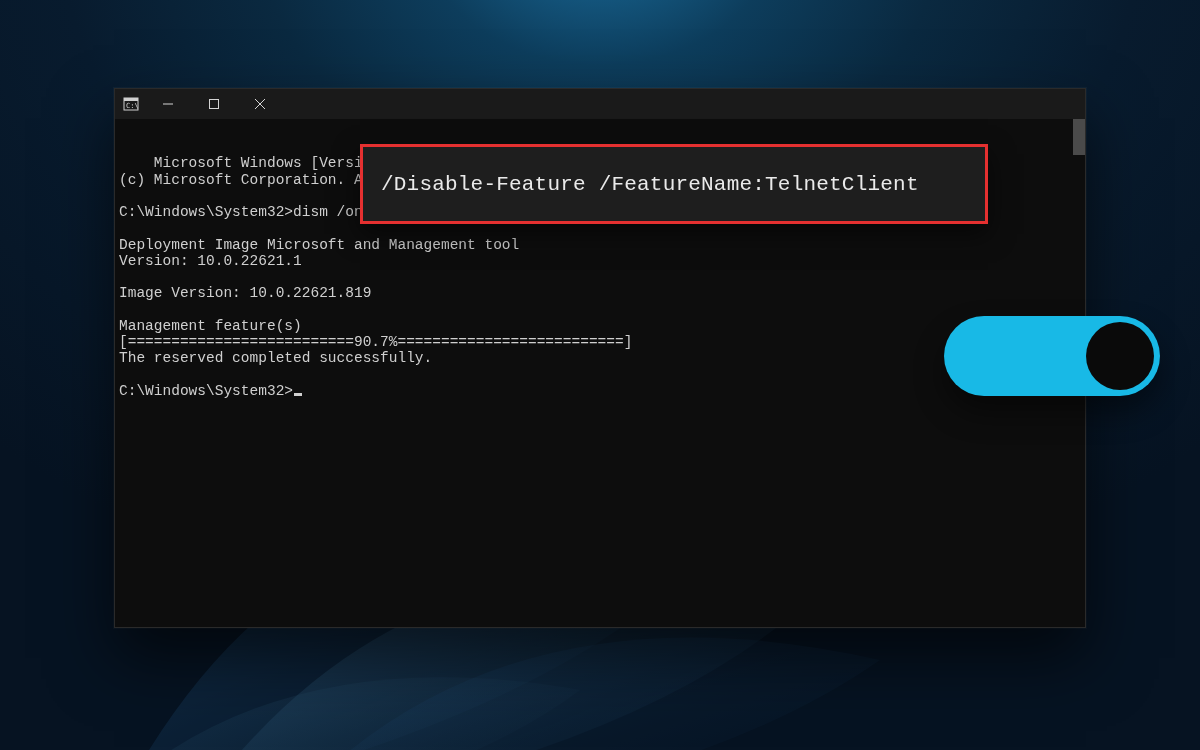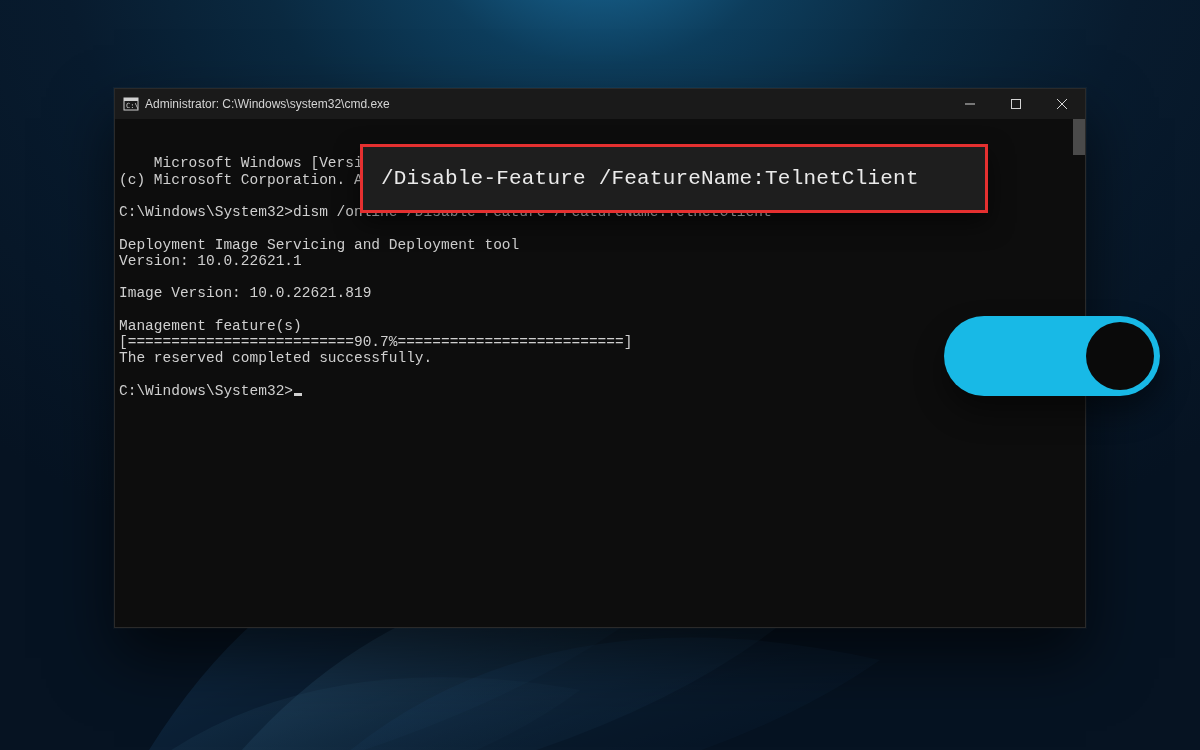--- a/index.html
+++ b/index.html
@@ -77,21 +77,21 @@
     position: absolute;
     right: 0; top: 0;
     width: 12px; height: 36px;
     background: #4a4a4a;
   }
 
   
   .callout {
     position: absolute;
     left: 360px; top: 144px;
-    width: 628px; height: 69px;
+    width: 628px; height: 80px;
     background: #1e1e1e;
     border: 3px solid #e53030;
     box-shadow: 0 10px 24px rgba(0,0,0,0.55);
     display: flex;
     align-items: center;
     padding: 0 18px;
     color: #eaeaea;
     font-family: Consolas, "Courier New", monospace;
     font-size: 21px;
     letter-spacing: 0.2px;
@@ -139,21 +139,20 @@
 
 <div class="window">
   <div class="titlebar">
     <span class="icon">
       <svg viewBox="0 0 16 16">
           <rect x="1" y="2" width="14" height="12" fill="none" stroke="#cfcfcf" stroke-width="1"></rect>
           <rect x="1" y="2" width="14" height="3" fill="#cfcfcf"></rect>
           <text x="3" y="12" font-size="7" fill="#cfcfcf" font-family="monospace">C:\</text>
         </svg>
     </span>
-    <span class="title">Administrator: C:\Windows\system32\cmd.exe</span>
     <div class="win-controls">
       <div class="win-btn">
         <svg viewBox="0 0 10 10">
             <line x1="0" y1="5" x2="10" y2="5" stroke="#d4d4d4" stroke-width="1"></line>
           </svg>
       </div>
       <div class="win-btn">
         <svg viewBox="0 0 10 10">
             <rect x="0.5" y="0.5" width="9" height="9" fill="none" stroke="#d4d4d4" stroke-width="1"></rect>
           </svg>
@@ -166,21 +165,21 @@
       </div>
     </div>
   </div>
   <div class="term-body">
     <div class="scrollbar"></div>
     <span class="line">Microsoft Windows [Version 10.0.22621.819]</span>
 <span class="line">(c) Microsoft Corporation. All rights reserved.</span>
 <span class="line"></span>
 <span class="line">C:\Windows\System32&gt;dism /online /Disable-Feature /FeatureName:TelnetClient</span>
 <span class="line"></span>
-<span class="line">Deployment Image Servicing and Deployment tool</span>
+<span class="line">Deployment Image Microsoft and Management tool</span>
 <span class="line">Version: 10.0.22621.1</span>
 <span class="line"></span>
 <span class="line">Image Version: 10.0.22621.819</span>
 <span class="line"></span>
 <span class="line">Management feature(s)</span>
 <span class="line">[==========================90.7%==========================]</span>
 <span class="line">The reserved completed successfully.</span>
 <span class="line"></span>
 <span class="line"><span>C:\Windows\System32&gt;</span><span class="cursor"></span></span>
   </div>

